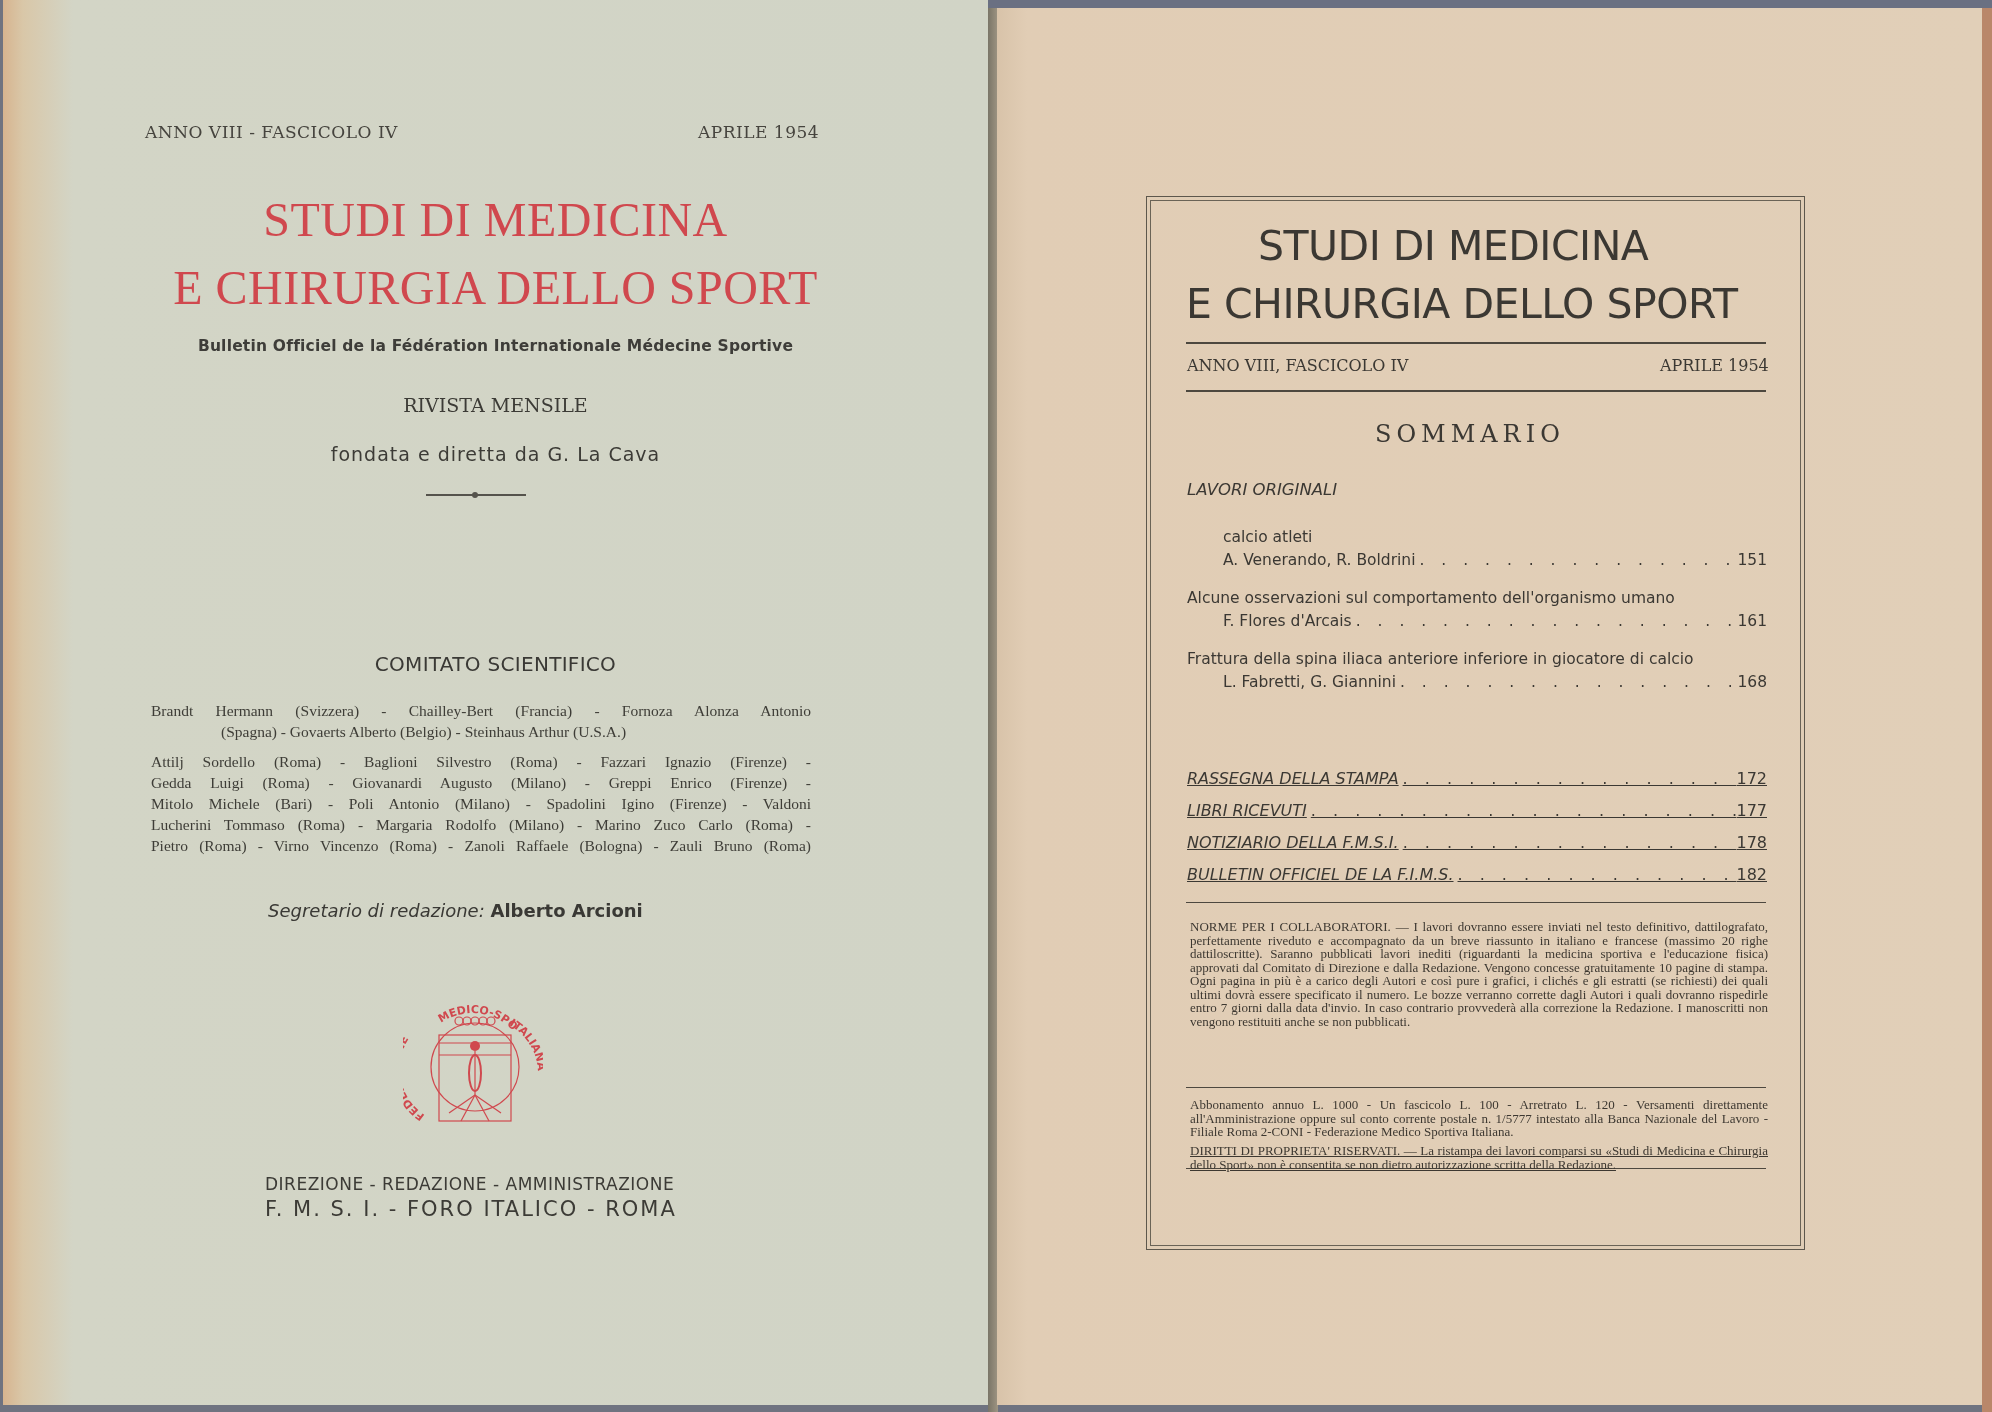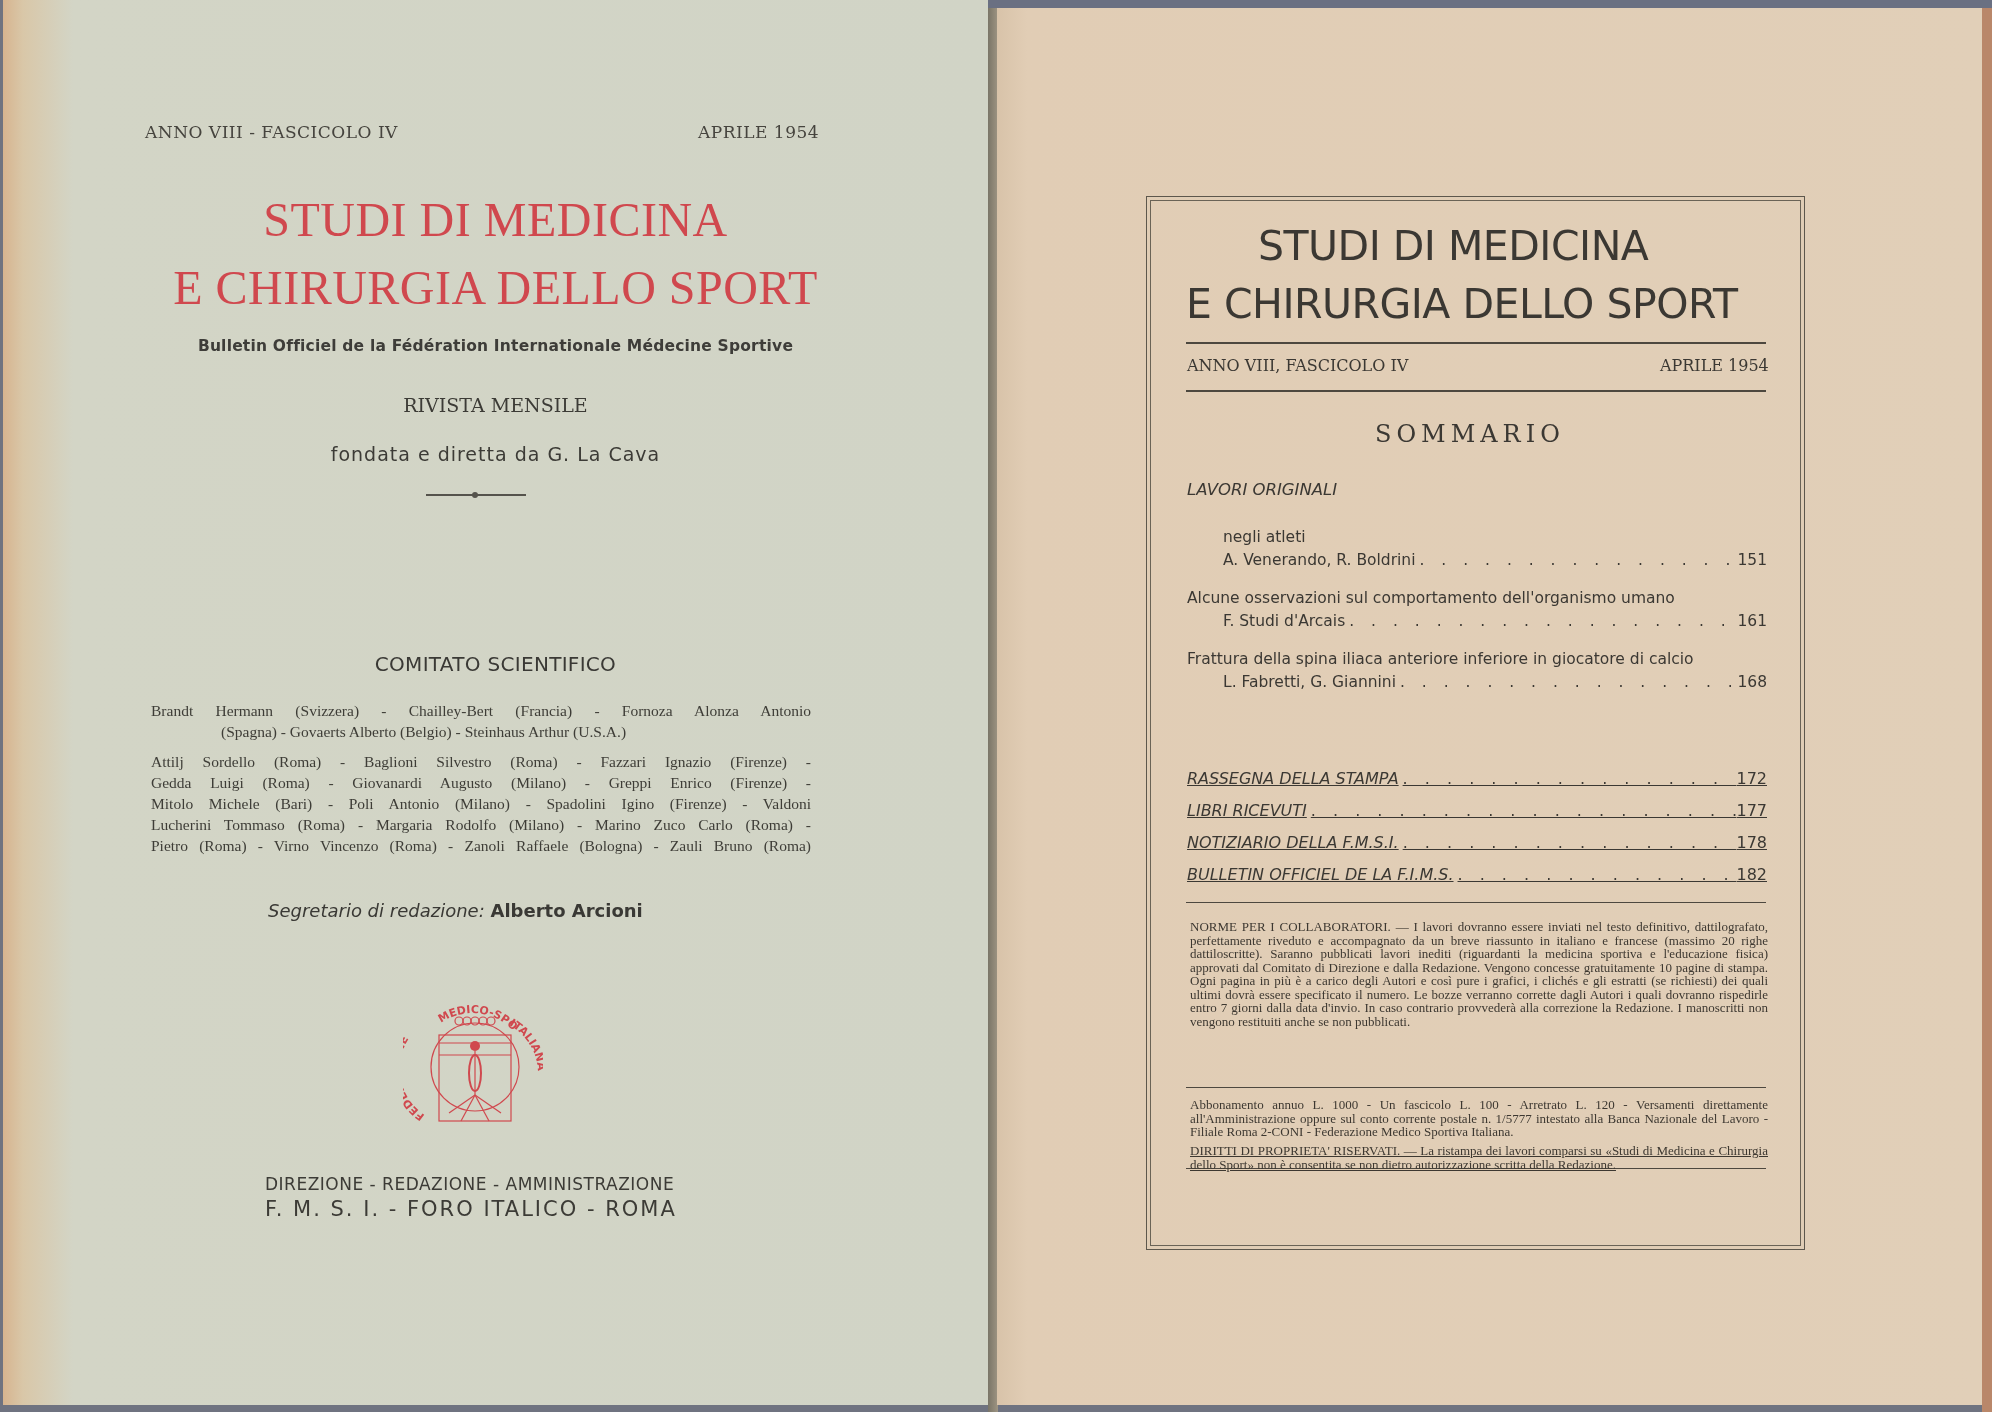--- a/index.html
+++ b/index.html
@@ -137,31 +137,31 @@
 <div class="abs rule" style="left:1186px;top:342px;width:580px;"></div>
 <div class="abs rhdr" style="left:1187px;top:356px;">ANNO VIII, FASCICOLO IV</div>
 <div class="abs rhdr" style="left:1660px;top:356px;">APRILE 1954</div>
 <div class="abs rule" style="left:1186px;top:390px;width:580px;"></div>
 
 <div class="abs sommario" style="left:1375px;top:420px;">SOMMARIO</div>
 <div class="abs section-italic" style="left:1187px;top:480px;">LAVORI ORIGINALI</div>
 
 <div class="abs toc" style="top:526px;">
   <div class="entry">
-    <span class="cont">negli atleti</span>
+    <span class="cont">calcio atleti</span>
     <div class="leader">
       <span>A. Venerando, R. Boldrini</span>
       <span class="dots">. . . . . . . . . . . . . . . . . . . . . . . . . . . . . . . . . . . . .</span>
       <span class="pg">151</span>
     </div>
   </div>
   <div class="entry">
     <span class="title">Alcune osservazioni sul comportamento dell'organismo umano</span>
     <div class="leader">
-      <span>F. Studi d'Arcais</span>
+      <span>F. Flores d'Arcais</span>
       <span class="dots">. . . . . . . . . . . . . . . . . . . . . . . . . . . . . . . . . . . . .</span>
       <span class="pg">161</span>
     </div>
   </div>
   <div class="entry">
     <span class="title">Frattura della spina iliaca anteriore inferiore in giocatore di calcio</span>
     <div class="leader">
       <span>L. Fabretti, G. Giannini</span>
       <span class="dots">. . . . . . . . . . . . . . . . . . . . . . . . . . . . . . . . . . . . .</span>
       <span class="pg">168</span>

